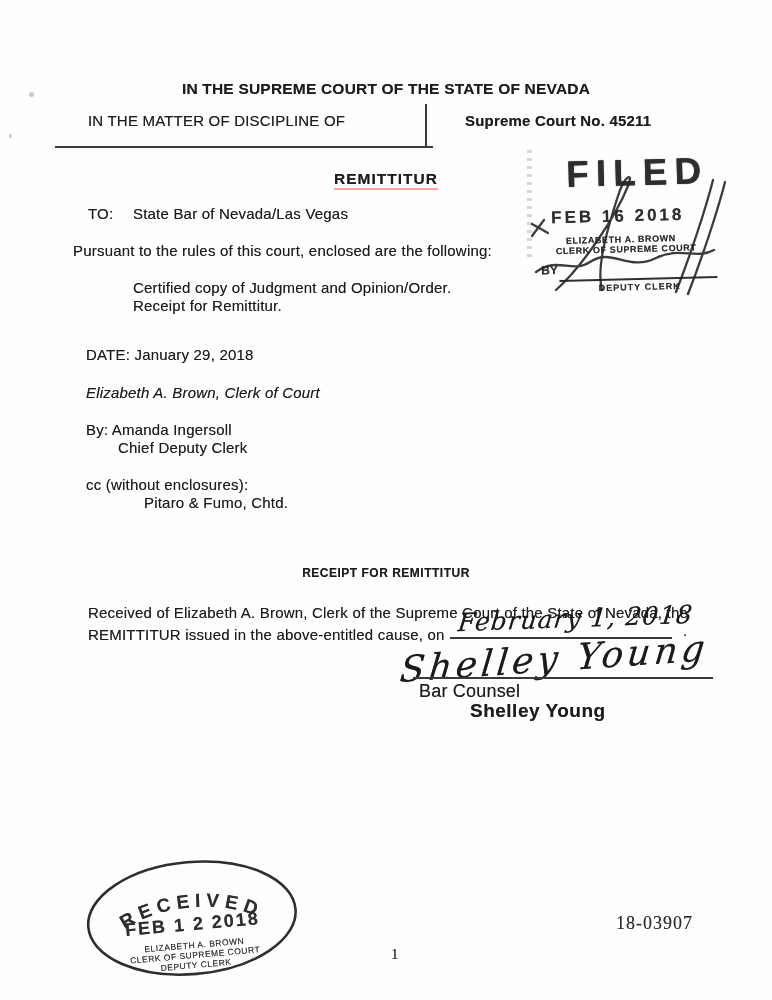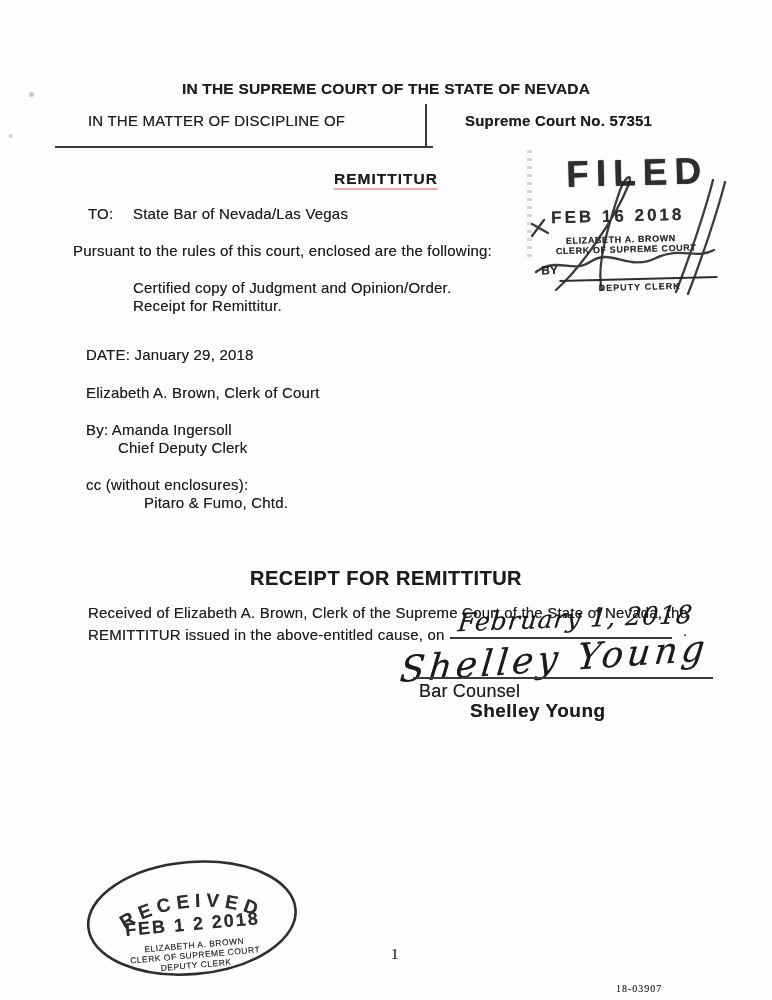--- a/index.html
+++ b/index.html
@@ -62,42 +62,42 @@
 <div class="page scan">
 
   <div class="speck" style="left:29px; top:92px; width:5px; height:5px;"></div>
   <div class="speck" style="left:9px; top:134px; width:3px; height:4px;"></div>
 
   <div class="t b center" style="top:80px; font-size:15.5px;">IN THE SUPREME COURT OF THE STATE OF NEVADA</div>
 
   <div class="t" style="left:88px; top:112px;">IN THE MATTER OF DISCIPLINE OF</div>
   <div class="rule caption-vline" style="left:425px; top:104px; height:44px;"></div>
   <div class="rule caption-hline" style="left:55px; top:146px; width:378px;"></div>
-  <div class="t b" style="left:465px; top:112px;">Supreme Court No. 57351</div>
+  <div class="t b" style="left:465px; top:112px;">Supreme Court No. 45211</div>
 
   <div class="t center" style="top:170px;">
     <span class="b uline" style="font-size:15.5px; letter-spacing:1px;">REMITTITUR</span>
   </div>
 
   <div class="t" style="left:88px; top:205px;">TO:</div>
   <div class="t" style="left:133px; top:205px;">State Bar of Nevada/Las Vegas</div>
 
   <div class="t" style="left:73px; top:242px;">Pursuant to the rules of this court, enclosed are the following:</div>
 
   <div class="t" style="left:133px; top:279px;">Certified copy of Judgment and Opinion/Order.</div>
   <div class="t" style="left:133px; top:297px;">Receipt for Remittitur.</div>
 
   <div class="t" style="left:86px; top:346px;">DATE: January 29, 2018</div>
-  <div class="t" style="left:86px; top:384px;">Elizabeth A. Brown, Clerk of Court</div>
+  <div class="t" style="left:86px; top:384px;font-style:italic;">Elizabeth A. Brown, Clerk of Court</div>
   <div class="t" style="left:86px; top:421px;">By: Amanda Ingersoll</div>
   <div class="t" style="left:118px; top:439px;">Chief Deputy Clerk</div>
   <div class="t" style="left:86px; top:476px;">cc (without enclosures):</div>
   <div class="t" style="left:144px; top:494px;">Pitaro &amp; Fumo, Chtd.</div>
 
-  <div class="t b center" style="top:566px; font-size:20px; letter-spacing:0.5px;">RECEIPT FOR REMITTITUR</div>
+  <div class="t b center" style="top:566px; font-size:12px; letter-spacing:0.5px;">RECEIPT FOR REMITTITUR</div>
 
   <div class="t" style="left:88px; top:604px;">Received of Elizabeth A. Brown, Clerk of the Supreme Court of the State of Nevada, the</div>
   <div class="t" style="left:88px; top:626px;">REMITTITUR issued in the above-entitled cause, on</div>
 
   <div class="hand hand-date" style="left:458px; top:604px;">February 1, 2018</div>
   <div class="rule" style="left:450px; top:637px; width:222px; height:2px;"></div>
   <div class="t" style="left:683px; top:622px;">.</div>
 
   <div class="hand hand-sig" style="left:400px; top:638px;">Shelley Young</div>
   <div class="rule" style="left:413px; top:677px; width:300px; height:1.5px;"></div>
@@ -132,15 +132,15 @@
     <text font-size="19" font-weight="700" letter-spacing="5.5" fill="#2e2e2e" font-family="Liberation Sans, sans-serif">
       <textPath href="#rcv-arc" startOffset="50%" text-anchor="middle">RECEIVED</textPath>
     </text>
     <text x="112" y="74" text-anchor="middle" font-size="18" font-weight="600" letter-spacing="2" fill="#2e2e2e" font-family="Liberation Sans, sans-serif">FEB 1 2 2018</text>
     <text x="112" y="92" text-anchor="middle" font-size="8.5" letter-spacing="0.5" fill="#2e2e2e" font-family="Liberation Sans, sans-serif">ELIZABETH A. BROWN</text>
     <text x="112" y="102" text-anchor="middle" font-size="8.5" letter-spacing="0.5" fill="#2e2e2e" font-family="Liberation Sans, sans-serif">CLERK OF SUPREME COURT</text>
     <text x="112" y="112" text-anchor="middle" font-size="8.5" letter-spacing="0.5" fill="#2e2e2e" font-family="Liberation Sans, sans-serif">DEPUTY CLERK</text>
   </svg>
 
   <div class="t serif" style="left:391px; top:945px; font-size:15px;">1</div>
-  <div class="t serif" style="left:616px; top:983px; font-size:10px; letter-spacing:1px;">18-03907</div>
+  <div class="t serif" style="left:616px; top:913px; font-size:18px; letter-spacing:1px;">18-03907</div>
 
 </div>
 
 </body></html>

